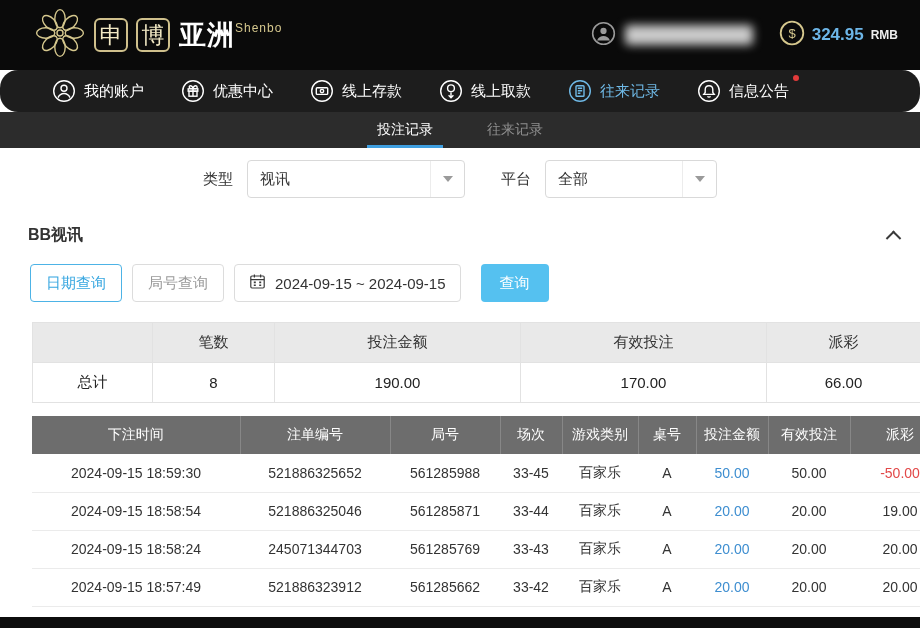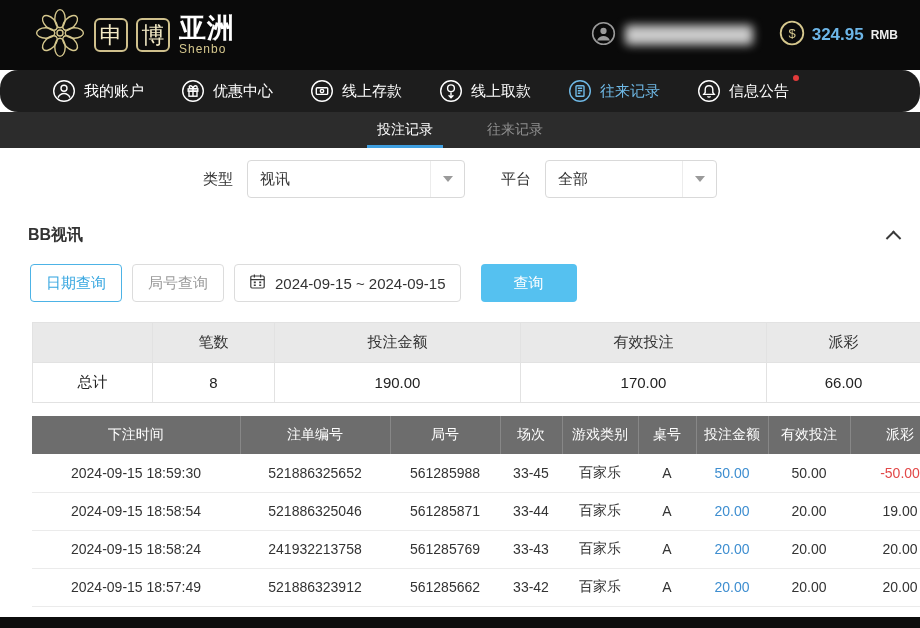--- a/index.html
+++ b/index.html
@@ -7,21 +7,21 @@
   body {
     position: relative; overflow: hidden; background: #fff;
     font-family: "Liberation Sans", "DejaVu Sans", sans-serif;
     color: #333;
   }
   
   .top-header { height: 70px; background: #0a0a0a; display: flex; align-items: center; padding: 0 22px 0 34px; }
   .logo { display: flex; align-items: center; }
   .char-box { width: 34px; height: 34px; border: 2px solid #cfc08c; border-radius: 6px; margin-left: 8px;
     color: #f2e9c4; font-size: 23px; display: flex; align-items: center; justify-content: center; }
-  .logo-text { display: flex; flex-direction: column; margin-left: 9px; line-height: 1.05; }
+  .logo-text { display: flex; flex-direction: row; margin-left: 9px; line-height: 1.05; }
   .logo-cn { color: #fff; font-size: 27px; font-weight: bold; letter-spacing: 1px; }
   .logo-latin { color: #d6c88e; font-size: 12px; margin-top: 1px; letter-spacing: 1px; }
   .header-right { margin-left: auto; display: flex; align-items: center; gap: 26px; }
   .user-area { display: flex; align-items: center; gap: 9px; }
   .redacted { width: 128px; height: 20px; border-radius: 4px; background: rgba(230,230,230,0.88); filter: blur(5px); }
   .balance { display: flex; align-items: center; gap: 7px; }
   .balance-amt { color: #6db6e8; font-size: 17px; font-weight: bold; }
   .balance-cur { color: #eee; font-size: 12px; font-weight: bold; }
   
   .main-nav { height: 42px; background: #1d1d1d; display: flex; align-items: center; padding-left: 52px; gap: 37px; border-radius: 18px; }
@@ -55,21 +55,21 @@
     font-size: 15px; border-radius: 4px; background: #fff; cursor: pointer; white-space: nowrap; }
   .btn-blue-outline { border: 1px solid #4db3e6; color: #36a6e0; }
   .btn-gray-outline { border: 1px solid #dcdcdc; color: #999; }
   .btn-dim { border: 1px solid #dcdcdc; color: #c9c9c9; }
   .mr10 { margin-right: 10px; }
   .date-field { height: 38px; border: 1px solid #dcdcdc; border-radius: 4px; display: inline-flex; align-items: center;
     gap: 9px; padding: 0 14px; font-size: 15px; color: #333; margin-right: 10px; cursor: pointer; }
   .btn-group { display: flex; }
   .btn-group .btn { border-radius: 2px; width: 80px; padding: 0; }
   .btn-group .btn + .btn { margin-left: -1px; }
-  .btn-primary { background: #55c1f0; color: #fff; border: none; width: 96px; padding: 0; margin-left: 10px; }
+  .btn-primary { background: #55c1f0; color: #fff; border: none; width: 68px; padding: 0; margin-left: 10px; }
   
   .summary-table { border-collapse: collapse; margin: 20px 0 0 32px; width: 888px; table-layout: fixed; font-size: 15px; }
   .summary-table th, .summary-table td { border: 1px solid #e2e2e2; height: 40px; text-align: center; font-weight: 400; }
   .summary-table th { background: #e9e9e9; color: #333; }
   .summary-table td { color: #222; }
   .s0 { width: 120px; } .s1 { width: 122px; } .s2 { width: 246px; } .s3 { width: 246px; } .s4 { width: 154px; }
   
   .table-wrap { margin: 13px 0 0 32px; width: 888px; overflow: hidden; }
   .bet-table { border-collapse: collapse; width: 918px; table-layout: fixed; }
   .bet-table th { background: #6d6d6d; color: #fff; font-weight: 400; font-size: 14px; height: 38px; text-align: center;
@@ -300,21 +300,21 @@
           <td class="c2">561285871</td>
           <td class="c3">33-44</td>
           <td class="c4">百家乐</td>
           <td class="c5">A</td>
           <td class="c6 link">20.00</td>
           <td class="c7">20.00</td>
           <td class="c8">19.00</td>
         </tr>
         <tr>
           <td class="c0">2024-09-15 18:58:24</td>
-          <td class="c1">241932213758</td>
+          <td class="c1">245071344703</td>
           <td class="c2">561285769</td>
           <td class="c3">33-43</td>
           <td class="c4">百家乐</td>
           <td class="c5">A</td>
           <td class="c6 link">20.00</td>
           <td class="c7">20.00</td>
           <td class="c8">20.00</td>
         </tr>
         <tr>
           <td class="c0">2024-09-15 18:57:49</td>

